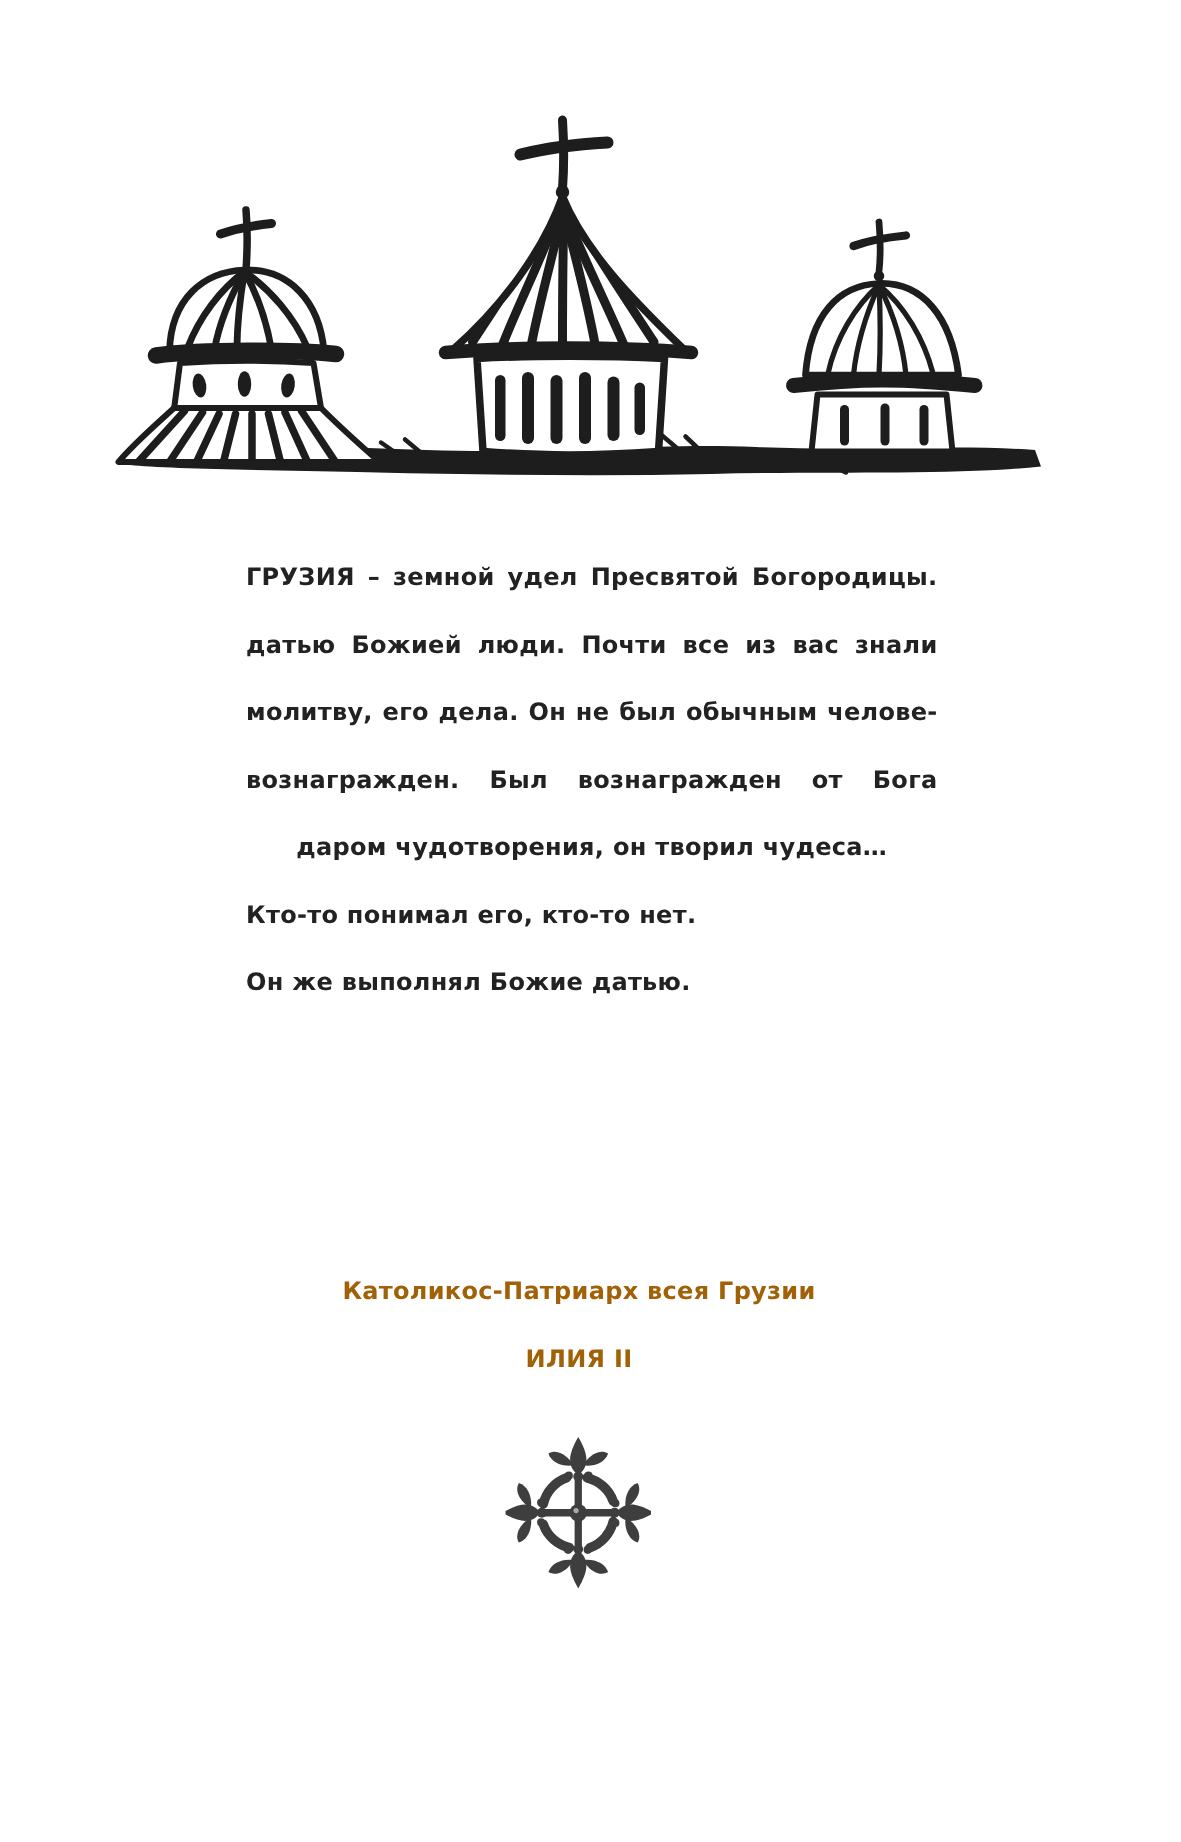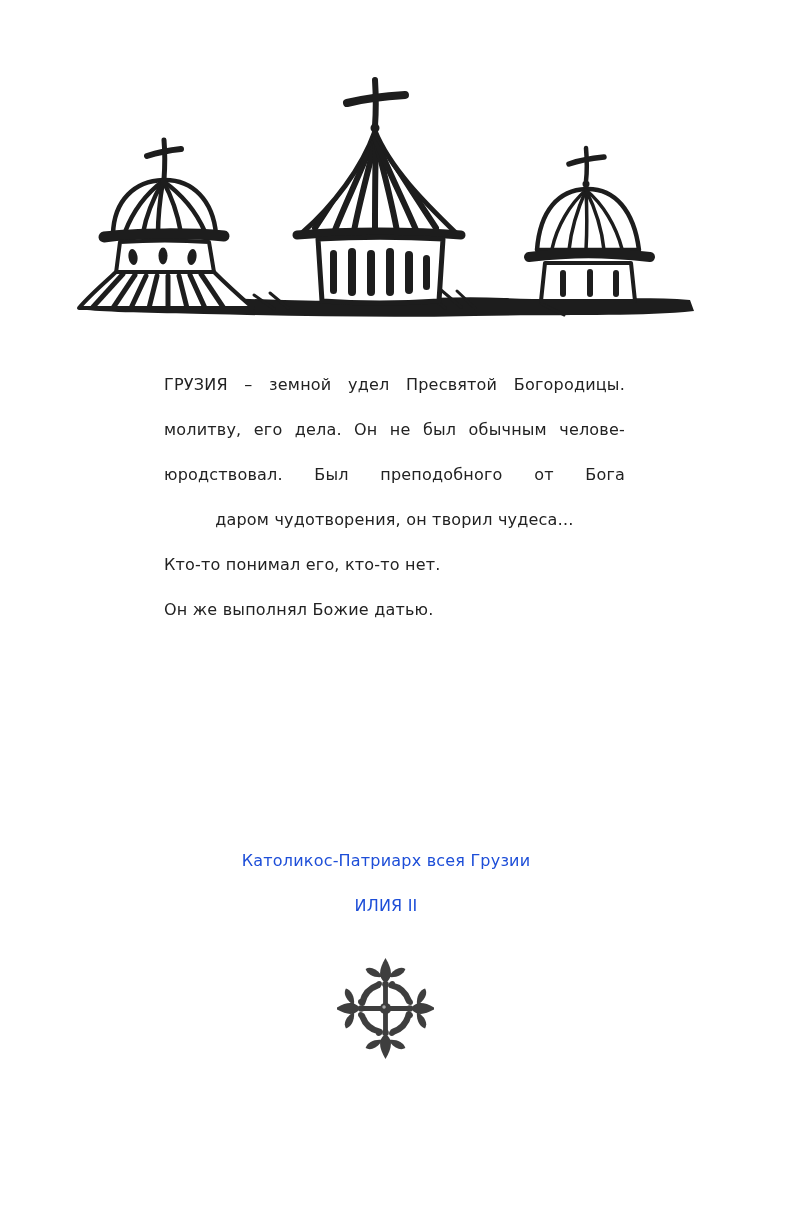--- a/index.html
+++ b/index.html
@@ -5,37 +5,38 @@
   * { margin:0; padding:0; box-sizing:border-box; }
   html,body { background:#ffffff; }
   body { font-family:"DejaVu Sans", sans-serif; }
   .page {
     position:relative;
     width:787px; height:1228px;
     background:#ffffff;
     color:#1c1c1c;
     overflow:hidden;
     margin:0 auto;
+    font-weight:bold;
   }
   .illustration {
     position:absolute; left:72px; top:68px;
     width:645px; height:265px;
   }
   .epigraph {
     position:absolute; left:164px; top:362px; width:461px;
     font-size:16px; line-height:45px; letter-spacing:0.2px;
     color:#222;
   }
   .jline { text-align:justify; text-align-last:justify; height:45px; white-space:nowrap0; }
   .lline { text-align:center; height:45px; }
   .cline { text-align:left; height:45px; }
   .attribution {
     position:absolute; left:156px; top:838px; width:460px;
     font-size:16px; line-height:45px; letter-spacing:0.2px;
-    text-align:center; color:#1d4ed8;
+    text-align:center; color:#a16207;
   }
   .ornament {
     position:absolute; left:337px; top:952px;
     width:97px; height:113px;
   }
   svg { display:block; width:100%; height:100%; }
   .ink { stroke:#1d1d1d; fill:none; stroke-linecap:round; stroke-linejoin:round; }
   .inkfill { fill:#1d1d1d; stroke:none; }
   .paper { fill:#ffffff; }
 </style>
@@ -147,22 +148,23 @@
       <g class="inkfill">
         <rect x="488" y="202" width="6" height="27" rx="3"></rect>
         <rect x="515" y="201" width="6" height="28" rx="3"></rect>
         <rect x="541" y="202" width="6" height="27" rx="3"></rect>
       </g>
     </g>
   </svg>
 
   <div class="epigraph">
     <div class="jline">ГРУЗИЯ – земной удел Пресвятой Богородицы.</div>
+    <div class="jline">датью Божией люди. Почти все из вас знали</div>
     <div class="jline">молитву, его дела. Он не был обычным челове-</div>
-    <div class="jline">юродствовал. Был преподобного от Бога</div>
+    <div class="jline">вознагражден. Был вознагражден от Бога</div>
     <div class="lline">даром чудотворения, он творил чудеса…</div>
     <div class="cline">Кто-то понимал его, кто-то нет.</div>
     <div class="cline">Он же выполнял Божие датью.</div>
   </div>
 
   <div class="attribution">
     <div>Католикос-Патриарх всея Грузии</div>
     <div>ИЛИЯ II</div>
   </div>
 

